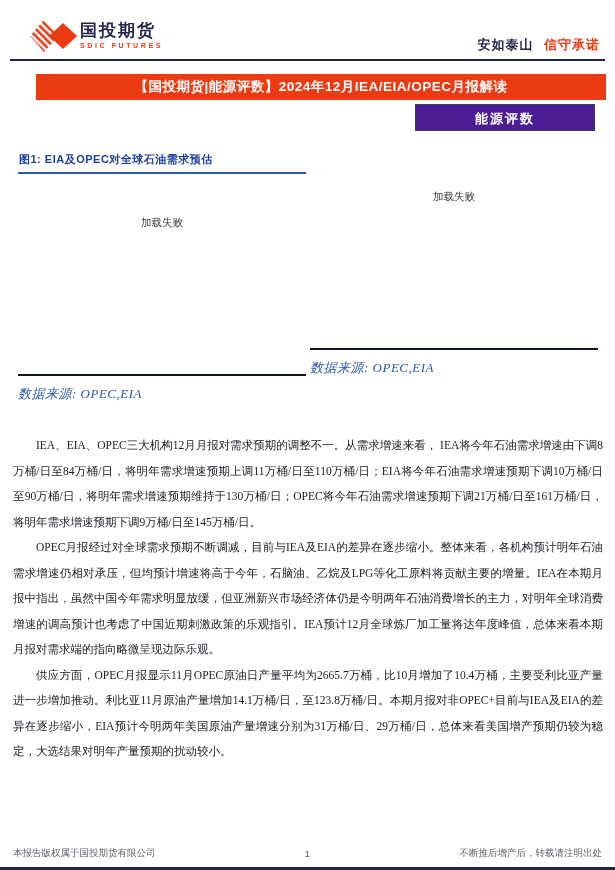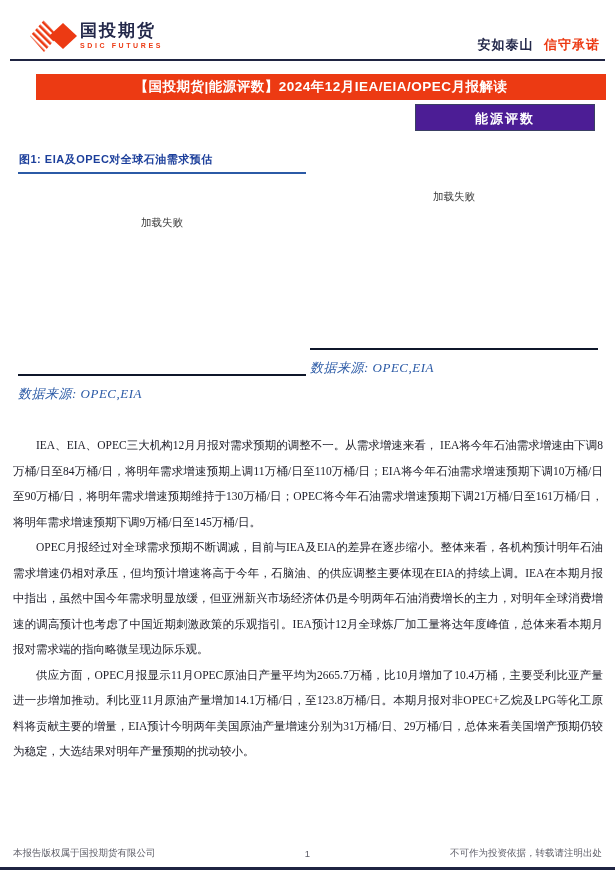--- a/index.html
+++ b/index.html
@@ -112,24 +112,24 @@
       <div class="fig-img">
         <span class="broken-text">加载失败</span>
       </div>
       <div class="fig-src">数据来源: OPEC,EIA</div>
     </div>
 
   </div>
 
   <div class="article">
     <p>IEA、EIA、OPEC三大机构12月月报对需求预期的调整不一。从需求增速来看， IEA将今年石油需求增速由下调8万桶/日至84万桶/日，将明年需求增速预期上调11万桶/日至110万桶/日；EIA将今年石油需求增速预期下调10万桶/日至90万桶/日，将明年需求增速预期维持于130万桶/日；OPEC将今年石油需求增速预期下调21万桶/日至161万桶/日，将明年需求增速预期下调9万桶/日至145万桶/日。</p>
-    <p>OPEC月报经过对全球需求预期不断调减，目前与IEA及EIA的差异在逐步缩小。整体来看，各机构预计明年石油需求增速仍相对承压，但均预计增速将高于今年，石脑油、的供应调整主要体现在EIA的持续上调。IEA在本期月报中指出，虽然中国今年需求明显放缓，但亚洲新兴市场经济体仍是今明两年石油消费增长的主力，对明年全球消费增速的调高预计也考虑了中国近期刺激政策的乐观指引。IEA预计12月全球炼厂加工量将达年度峰值，总体来看本期月报对需求端的指向略微呈现边际乐观。</p>
-    <p>供应方面，OPEC月报显示11月OPEC原油日产量平均为2665.7万桶，比10月增加了10.4万桶，主要受利比亚产量进一步增加推动。利比亚11月原油产量增加14.1万桶/日，至123.8万桶/日。本期月报对非OPEC+乙烷及LPG等化工原料将贡献主要的增量，EIA预计今明两年美国原油产量增速分别为31万桶/日、29万桶/日，总体来看美国增产预期仍较为稳定，大选结果对明年产量预期的扰动较小。</p>
+    <p>OPEC月报经过对全球需求预期不断调减，目前与IEA及EIA的差异在逐步缩小。整体来看，各机构预计明年石油需求增速仍相对承压，但均预计增速将高于今年，石脑油、乙烷及LPG等化工原料将贡献主要的增量。IEA在本期月报中指出，虽然中国今年需求明显放缓，但亚洲新兴市场经济体仍是今明两年石油消费增长的主力，对明年全球消费增速的调高预计也考虑了中国近期刺激政策的乐观指引。IEA预计12月全球炼厂加工量将达年度峰值，总体来看本期月报对需求端的指向略微呈现边际乐观。</p>
+    <p>供应方面，OPEC月报显示11月OPEC原油日产量平均为2665.7万桶，比10月增加了10.4万桶，主要受利比亚产量进一步增加推动。利比亚11月原油产量增加14.1万桶/日，至123.8万桶/日。本期月报对非OPEC+目前与IEA及EIA的差异在逐步缩小，EIA预计今明两年美国原油产量增速分别为31万桶/日、29万桶/日，总体来看美国增产预期仍较为稳定，大选结果对明年产量预期的扰动较小。</p>
   </div>
 
   <div class="footer">
     <span class="f-left">本报告版权属于国投期货有限公司</span>
     <span class="f-page">1</span>
-    <span class="f-right">不可作为投资依据，转载请注明出处</span>
+    <span class="f-right">不断推后增产后，转载请注明出处</span>
   </div>
   <div class="bottom-rule"></div>
 
 </div>
 
 </body></html>

